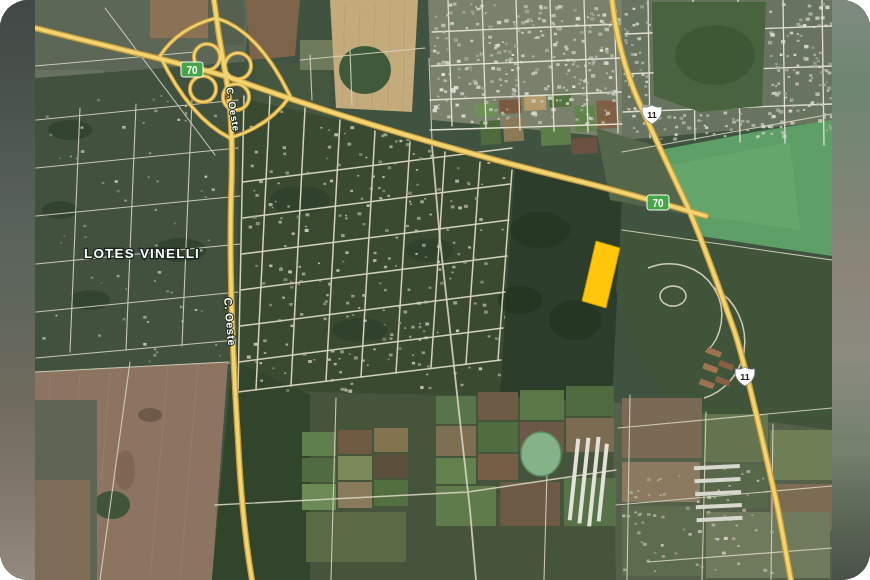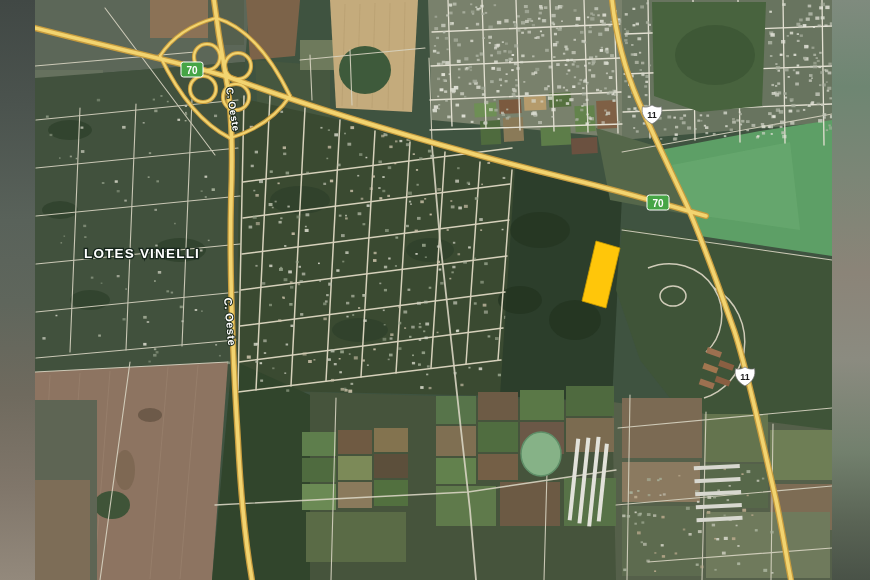--- a/index.html
+++ b/index.html
@@ -1,17 +1,17 @@
 <!DOCTYPE html>
 <html style="--highlight-parcel: #FFC60A; --highway-fill: #F2D470; --highway-casing: #C79C3E; --shield-green: #46A546; --shield-white: #FFFFFF; --label-text: #FFFFFF;"><head>
 <meta charset="utf-8">
 <style>
   html,body{margin:0;padding:0;background:#fff;}
   .stage{position:relative;width:870px;height:580px;overflow:hidden;background:#3f5340;
-         font-family:"Liberation Sans", sans-serif;}
+         font-family:"Liberation Sans", sans-serif;border-radius:28px;}
   svg{display:block;}
   text{font-family:"Liberation Sans", sans-serif;}
   .map-label{font-size:13.5px;font-weight:bold;fill:var(--label-text,#fff);
              stroke:#16251b;stroke-width:2.6px;paint-order:stroke;letter-spacing:1.2px;}
   .road-label{font-size:10px;font-weight:bold;fill:var(--label-text,#fff);
               stroke:#1c2a1c;stroke-width:2px;paint-order:stroke;letter-spacing:.5px;}
   .shield-num{font-size:10px;font-weight:bold;fill:#fff;text-anchor:middle;}
   .shield-num-dark{font-size:9px;font-weight:bold;fill:#1d1d1d;text-anchor:middle;}
   .hw-casing{stroke:var(--highway-casing,#c79c3e);fill:none;stroke-linecap:round;}
   .hw-fill{stroke:var(--highway-fill,#f2d470);fill:none;stroke-linecap:round;}

